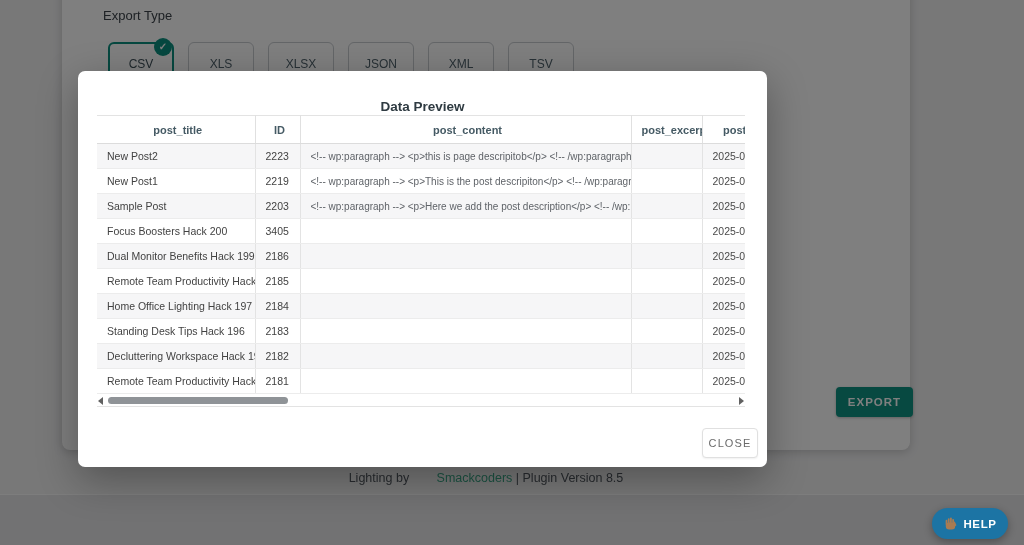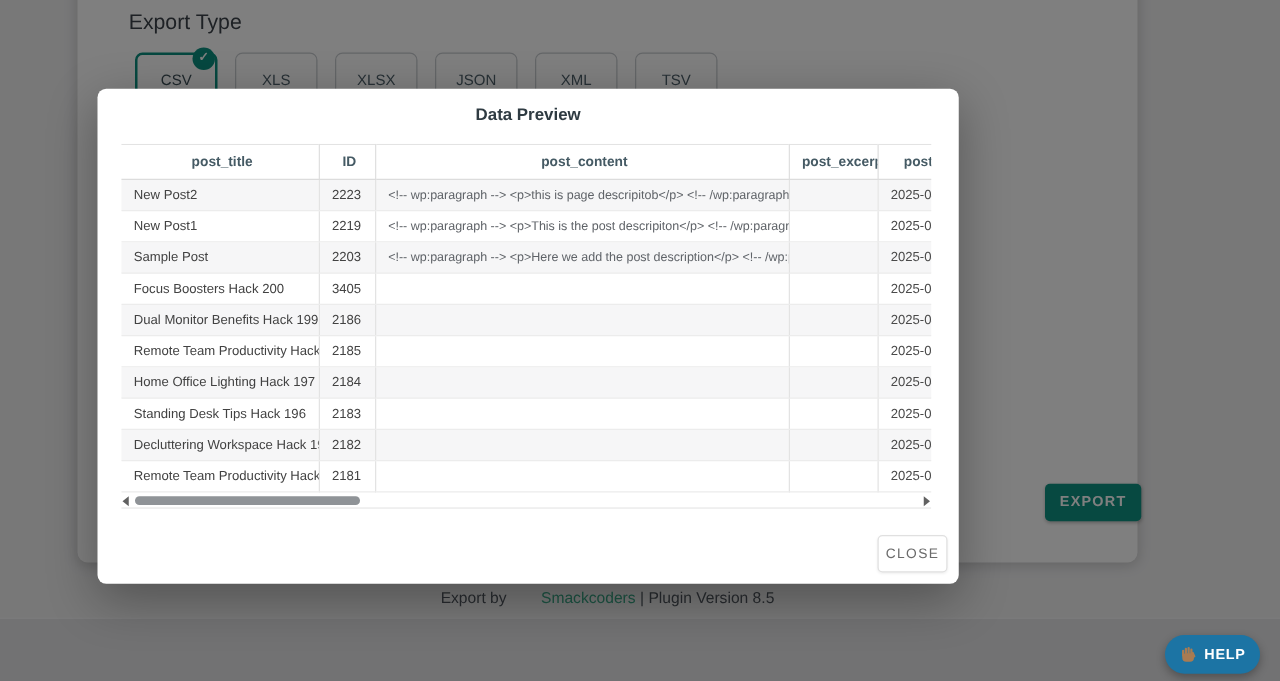--- a/index.html
+++ b/index.html
@@ -3,21 +3,21 @@
 <meta charset="utf-8">
 <style>
   * { margin:0; padding:0; box-sizing:border-box; }
   html,body { width:1024px; height:545px; overflow:hidden; }
   body { font-family:"Liberation Sans", sans-serif; background:#f0f0f1; }
   .stage { position:relative; width:1024px; height:545px; overflow:hidden; background:#f0f0f1; }
 
   
   .page-card { position:absolute; left:62px; top:-20px; width:848px; height:470px;
     background:#ffffff; border-radius:8px; box-shadow:0 2px 10px rgba(0,0,0,0.18); }
-  .export-type-label { position:absolute; left:41px; top:28px; font-size:17px; color:#3c434a; font-weight:500; }
+  .export-type-label { position:absolute; left:41px; top:28px; font-size:13px; color:#3c434a; font-weight:500; }
   .export-cards { position:absolute; left:46px; top:62px; display:flex; gap:14px; }
   .export-card { position:relative; width:66px; height:46px; background:#fff;
     border:1px solid #c8ccd0; border-radius:6px; text-align:center; cursor:pointer; }
   .export-card.selected { border:2px solid #0c9180; }
   .export-card .lbl { display:block; padding-top:14px; font-size:12px; color:#50626c; }
   .export-card.selected .lbl { padding-top:13px; color:#3f5059;border-radius:11px; }
   .check-badge { position:absolute; top:-6px; right:0px; width:18px; height:18px; border-radius:50%;
     background:#0c9180; color:#fff; font-size:10px; line-height:18px; text-align:center; font-weight:bold; }
   .export-btn { position:absolute; left:774px; top:407px; width:77px; height:30px; border:none;
     background:#0e9382; color:#fff; font-family:inherit; font-size:11.5px; font-weight:bold;
@@ -27,21 +27,21 @@
   .page-footer a { color:#3aa887; text-decoration:none;margin-left:24px; }
   .bottom-strip { position:absolute; left:0; top:494px; width:1024px; height:51px;
     background:#e4e4e6; border-top:1px solid #fafafb; }
 
   
   .overlay { position:absolute; inset:0; background:rgba(0,0,0,0.5); }
 
   
   .modal { position:absolute; left:78px; top:71px; width:689px; height:396px; background:#fff;
     border-radius:7px; box-shadow:0 12px 40px rgba(0,0,0,0.32); }
-  .modal-title { margin-top:13px; text-align:center; font-size:13.5px; font-weight:600; color:#2f3b42; }
+  .modal-title { margin-top:28px; text-align:center; font-size:13.5px; font-weight:600; color:#2f3b42; }
   .table-zone { position:absolute; left:19px; top:44px; width:648px; overflow:hidden; }
   table.preview { width:695px; table-layout:fixed; border-collapse:collapse; border-top:1px solid #e3e3e3; }
   .preview th { height:28px; font-size:11px; font-weight:600; color:#455a64; text-align:center;
     padding:0 6px 0 10px; border-right:1px solid #e0e0e0; border-bottom:1px solid #dcdcdc; background:#fff;
     white-space:nowrap; overflow:hidden; }
   .preview td { height:25px; font-size:10.5px; color:#424242; padding:0 6px 0 10px;
     border-right:1px solid #e3e3e3; border-bottom:1px solid #ececec; white-space:nowrap; overflow:hidden; }
   .preview td.c-content { font-size:10px; color:#5f6368; }
   .preview td.c-date { font-size:10.5px; color:#4a4a4a; }
   .preview tbody tr:nth-child(odd) { background:#f6f6f7; }
@@ -95,21 +95,21 @@
     <span class="lbl">XML</span>
   </div>
         <div class="export-card">
 
     <span class="lbl">TSV</span>
   </div>
       </div>
     <button class="export-btn">EXPORT</button>
   </div>
 
-  <div class="page-footer"><span>Export by </span><a>Smackcoders</a><span> | Plugin Version 8.5</span></div>
+  <div class="page-footer"><span>Lighting by </span><a>Smackcoders</a><span> | Plugin Version 8.5</span></div>
 
   <div class="bottom-strip"></div>
 
   <div class="overlay"></div>
 
   <div class="modal">
     <div class="modal-title">Data Preview</div>
 
     <div class="table-zone">
       <table class="preview">

